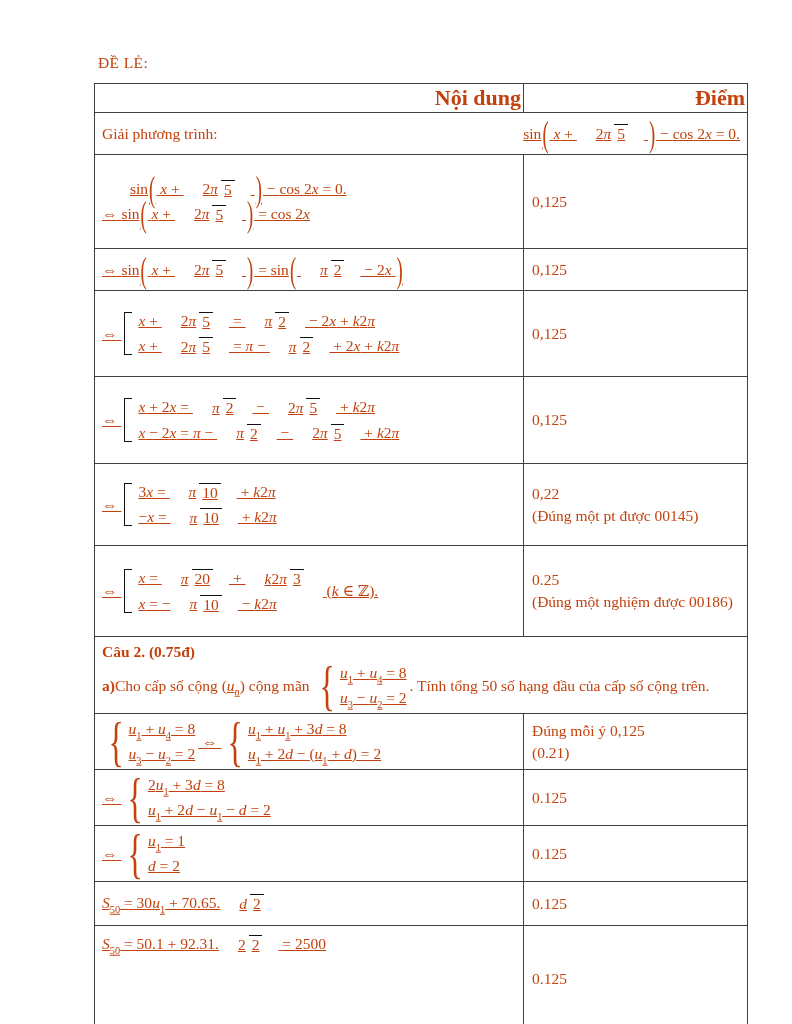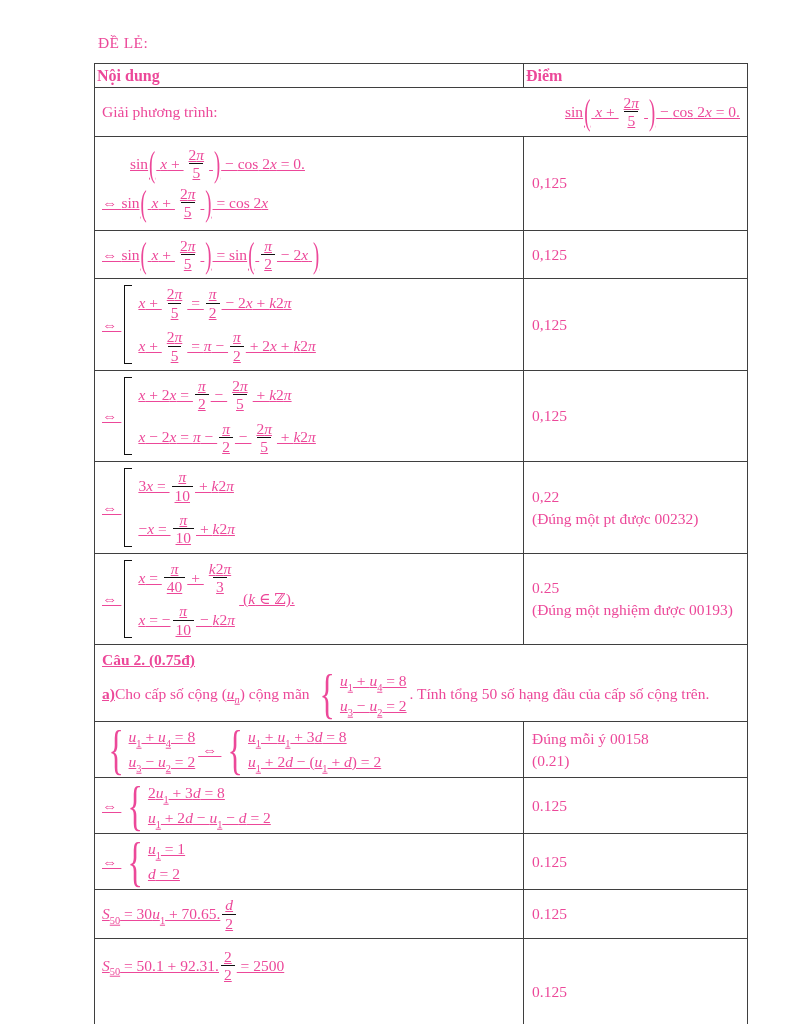--- a/index.html
+++ b/index.html
@@ -1,26 +1,26 @@
 <!DOCTYPE html>
 <html><head>
 <meta charset="utf-8">
 <style>
   html,body{margin:0;padding:0;background:#fff;}
   .page{
     width:792px;height:1024px;box-sizing:border-box;overflow:hidden;
-    background:#fff;color:#ec4899;
+    background:#fff;color:#c2410c;
     font-family:"Liberation Serif","DejaVu Serif","DejaVu Sans",serif;
     font-size:15.5px;
-    padding:34px 45px 0 94px;
+    padding:54px 45px 0 94px;
   }
   .doc-title{margin:0 0 11px 4px;letter-spacing:0.4px;}
   table.answer{border-collapse:collapse;table-layout:fixed;width:653px;}
   table.answer th,table.answer td{border:1px solid #3f3f3f;}
-  th{font-weight:bold;text-align:left;padding:1px 2px;height:21px;font-size:16px;}
+  th{font-weight:bold;text-align:right;padding:1px 2px;height:21px;font-size:22px;}
   td.content{padding:3px 7px;vertical-align:middle;}
   td.points{padding:3px 8px;vertical-align:middle;}
   td.points div{line-height:1.4;}
   .mline{display:flex;align-items:center;flex-wrap:wrap;margin:3px 0;}
   
   tbody tr:nth-child(1){height:42px} tbody tr:nth-child(1) .mline{justify-content:space-between;}
   tbody tr:nth-child(2){height:94px} tbody tr:nth-child(2) .mline:first-child{margin-left:28px;}
   tbody tr:nth-child(3){height:42px}
   tbody tr:nth-child(4){height:86px}
   tbody tr:nth-child(5){height:87px}
@@ -31,22 +31,22 @@
   tbody tr:nth-child(10){height:53px}
   tbody tr:nth-child(11){height:48px}
   tbody tr:nth-child(12){height:44px}
   tbody tr:nth-child(13){height:106px}
   tbody tr:nth-child(13) td.content{vertical-align:top;padding-top:6px;}
   
   .math{display:inline-flex;align-items:center;text-decoration:underline;}
   .pt,.iv{white-space:pre;}
   .iv{font-style:italic;}
   .txt{white-space:pre-wrap;}
-  .bold{font-weight:bold;text-decoration:underline;}
-  .frac{display:inline-flex;flex-direction:column;align-items:center;margin:0 2px;line-height:1.12;}
+  .bold{font-weight:bold;}
+  .frac{display:inline-flex;align-items:center;margin:0 16px;line-height:1.12;}
   .frac .num{display:block;padding:0 3px;text-align:center;}
   .frac .den{display:block;border-top:1px solid #101010;padding:0 3px;text-align:center;}
   .bp{display:inline-block;font-size:1.2em;transform:scaleY(1.95);transform-origin:center;padding:0 1px;}
   .msub{display:inline-flex;font-size:0.67em;transform:translateY(0.55em);white-space:pre;}
   .sys{display:inline-flex;align-items:center;margin:0 3px;}
   .syslines{display:inline-flex;flex-direction:column;row-gap:7px;align-items:flex-start;}
   .sqb{align-self:stretch;width:7px;border:1.4px solid #101010;border-right:none;margin-right:6px;}
   .cbr{display:inline-block;font-size:47px;line-height:0.82;transform:scale(0.68,1.18);transform-origin:center;margin-right:1px;font-weight:normal;}
 </style>
 </head>
@@ -321,38 +321,38 @@
                     <span class="iv">k</span>
                     <span class="pt">2</span>
                     <span class="iv">π</span>
                   </span>
                 </span>
               </span>
             </div>
           </td>
           <td class="points">
             <div>0,22</div>
-            <div>(Đúng một pt được 00232)</div>
+            <div>(Đúng một pt được 00145)</div>
           </td>
         </tr>
         <tr>
           <td class="content">
             <div class="mline">
               <span class="math">
                 <span class="pt">⇔ </span>
               </span>
               <span class="sys">
                 <span class="sqb"></span>
                 <span class="syslines">
                   <span class="math">
                     <span class="iv">x</span>
                     <span class="pt"> = </span>
                     <span class="frac">
                       <span class="num"><span class="iv">π</span></span>
-                      <span class="den"><span class="pt">40</span></span>
+                      <span class="den"><span class="pt">20</span></span>
                     </span>
                     <span class="pt"> + </span>
                     <span class="frac">
                       <span class="num"><span class="iv">k</span><span class="pt">2</span><span class="iv">π</span></span>
                       <span class="den"><span class="pt">3</span></span>
                     </span>
                   </span>
                   <span class="math">
                     <span class="iv">x</span>
                     <span class="pt"> = −</span>
@@ -369,21 +369,21 @@
               </span>
               <span class="math">
                 <span class="pt"> (</span>
                 <span class="iv">k</span>
                 <span class="pt"> ∈ ℤ).</span>
               </span>
             </div>
           </td>
           <td class="points">
             <div>0.25</div>
-            <div>(Đúng một nghiệm được 00193)</div>
+            <div>(Đúng một nghiệm được 00186)</div>
           </td>
         </tr>
         <tr>
           <td class="content" colspan="2">
             <div class="mline">
               <span class="txt bold">Câu 2. (0.75đ)</span>
             </div>
             <div class="mline">
               <span class="txt bold">a)</span>
               <span class="txt">Cho cấp số cộng (</span>
@@ -467,21 +467,21 @@
                     <span class="msub"><span class="pt">1</span></span>
                     <span class="pt"> + </span>
                     <span class="iv">d</span>
                     <span class="pt">) = 2</span>
                   </span>
                 </span>
               </span>
             </div>
           </td>
           <td class="points">
-            <div>Đúng mỗi ý 00158</div>
+            <div>Đúng mỗi ý 0,125</div>
             <div>(0.21)</div>
           </td>
         </tr>
         <tr>
           <td class="content">
             <div class="mline">
               <span class="math">
                 <span class="pt">⇔ </span>
               </span>
               <span class="sys">

